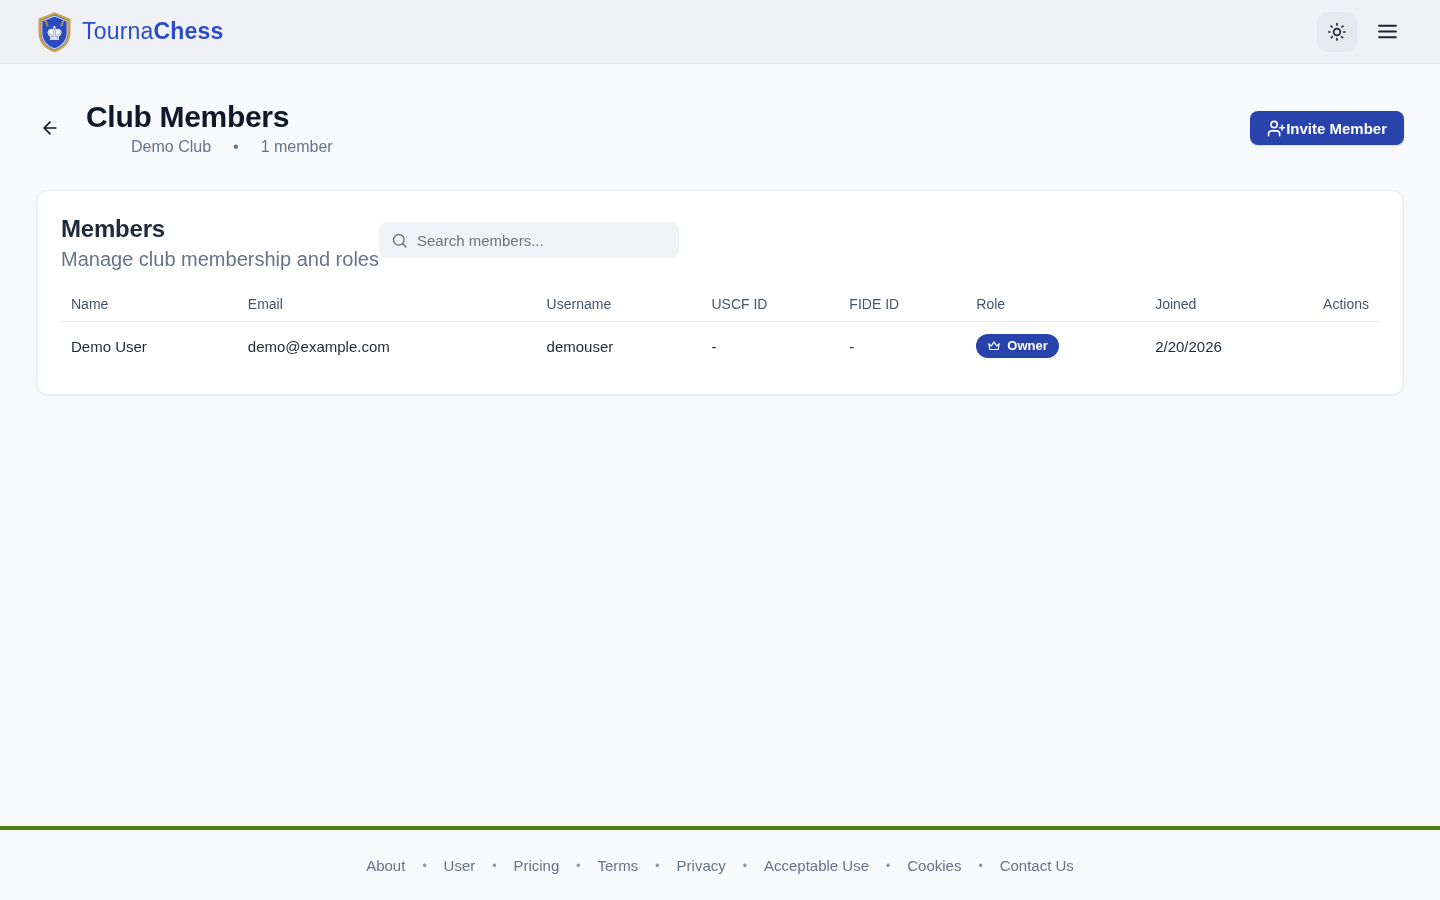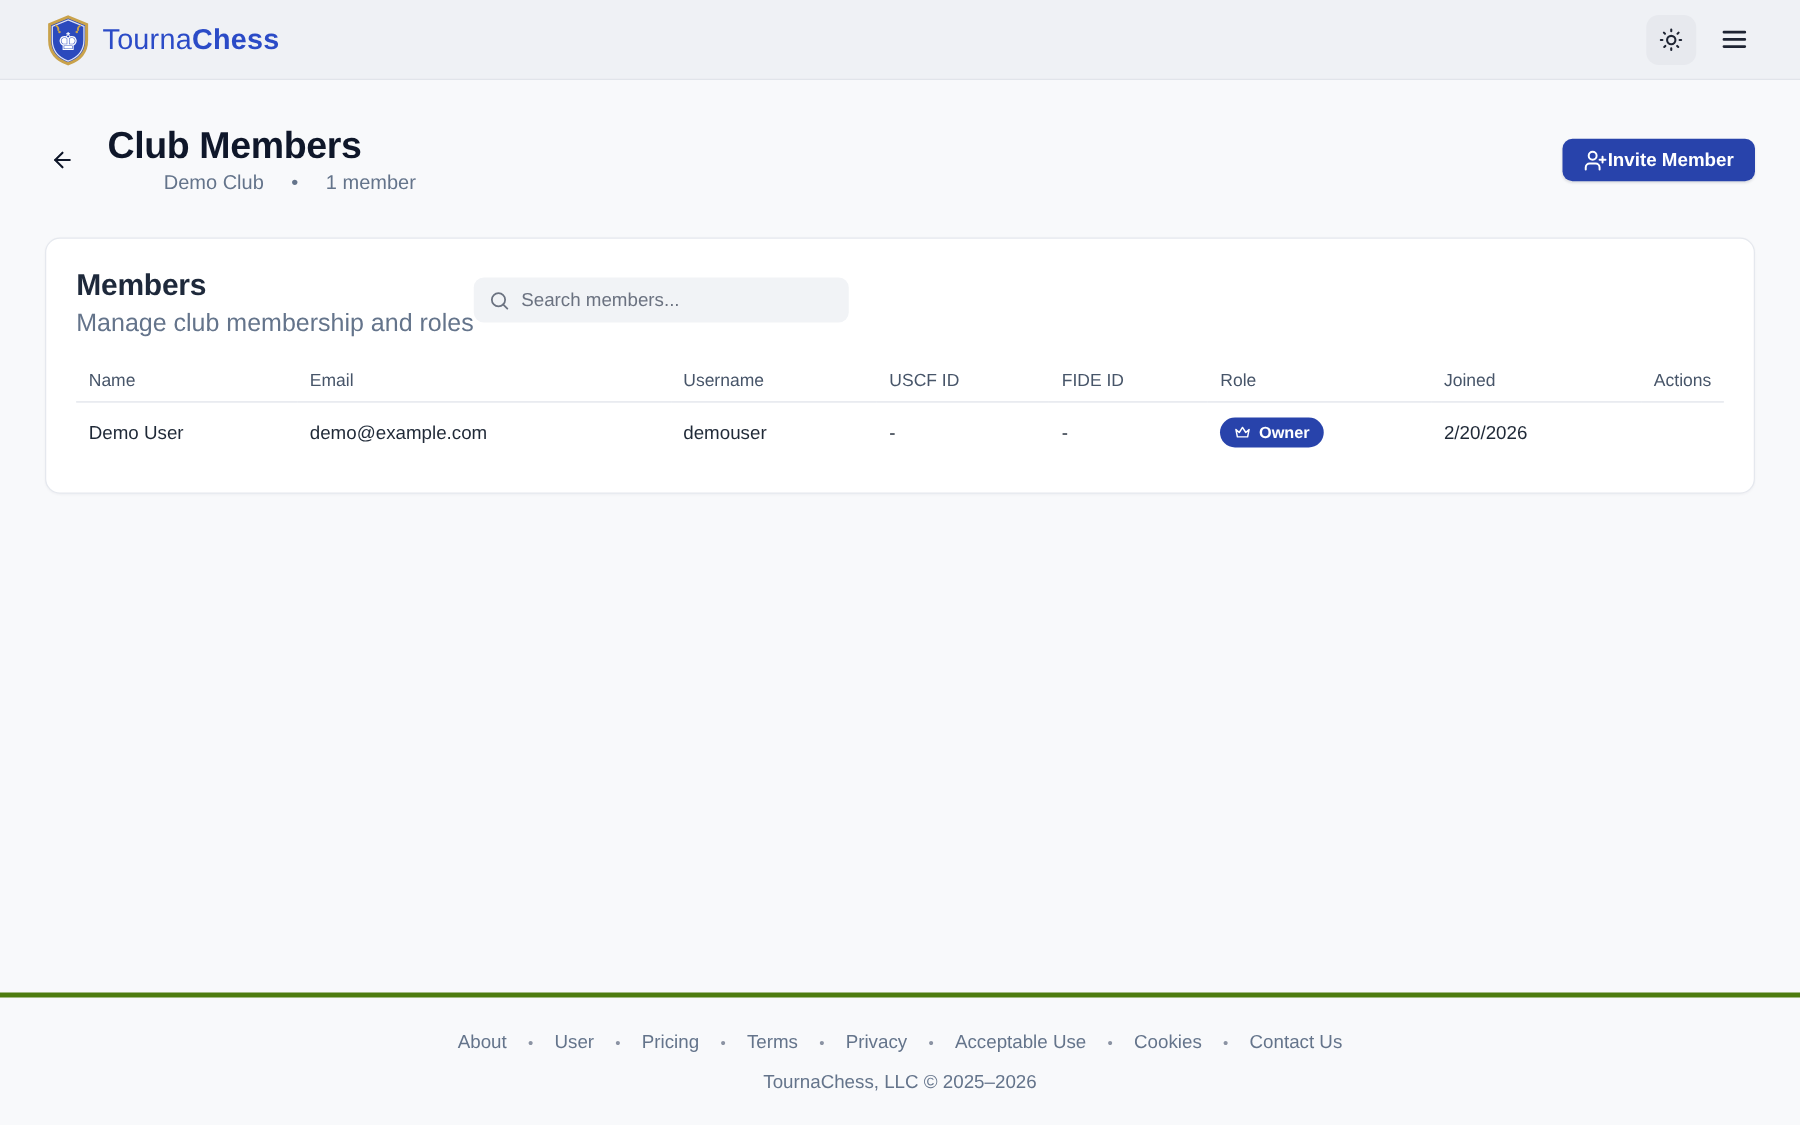--- a/index.html
+++ b/index.html
@@ -242,16 +242,15 @@
       <a class="footer-link">Terms</a>
       <span class="dot-sep">•</span>
       <a class="footer-link">Privacy</a>
       <span class="dot-sep">•</span>
       <a class="footer-link">Acceptable Use</a>
       <span class="dot-sep">•</span>
       <a class="footer-link">Cookies</a>
       <span class="dot-sep">•</span>
       <a class="footer-link">Contact Us</a>
     </nav>
-    <div class="copyright">TournaChess, LLC © 2025–2026</div>
   </footer>
 
 </div>
 
 </body></html>

